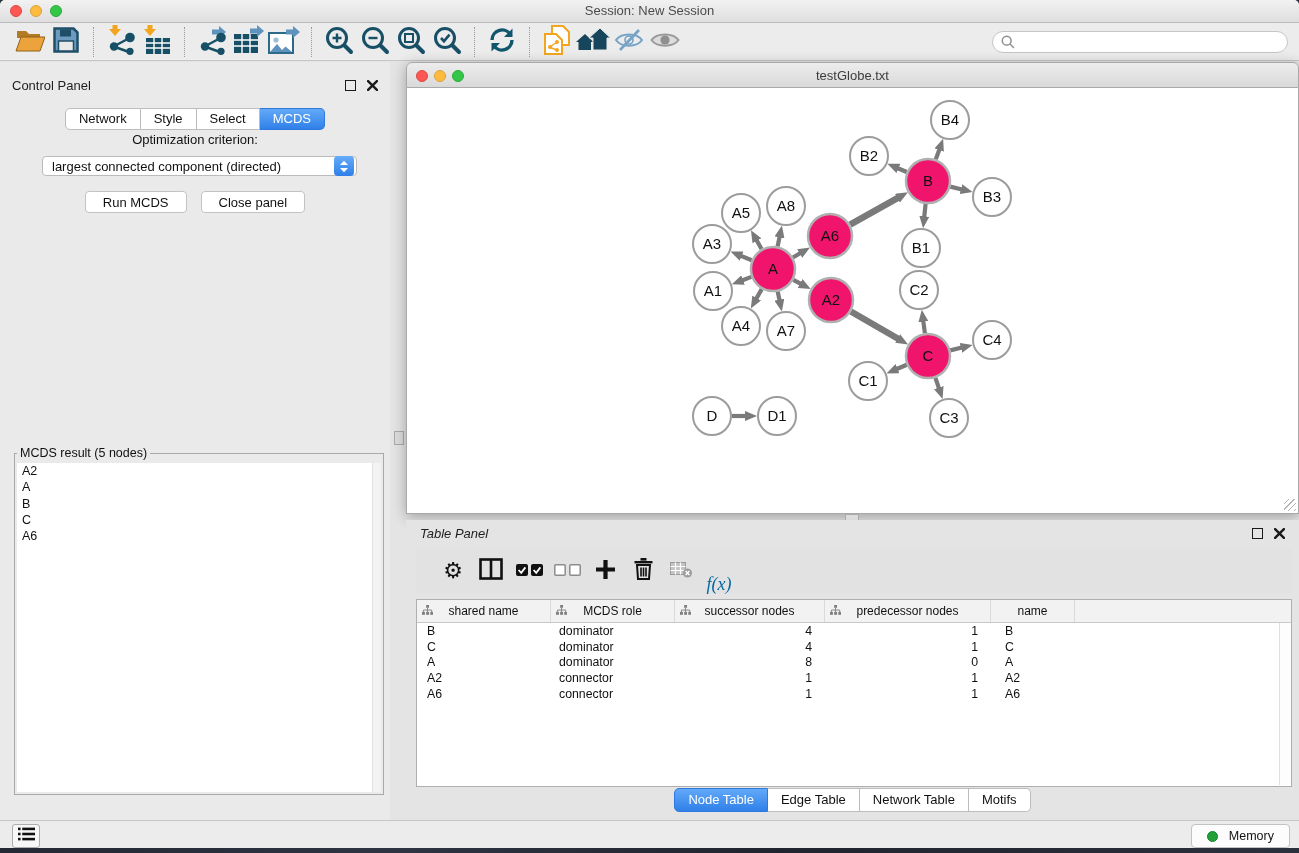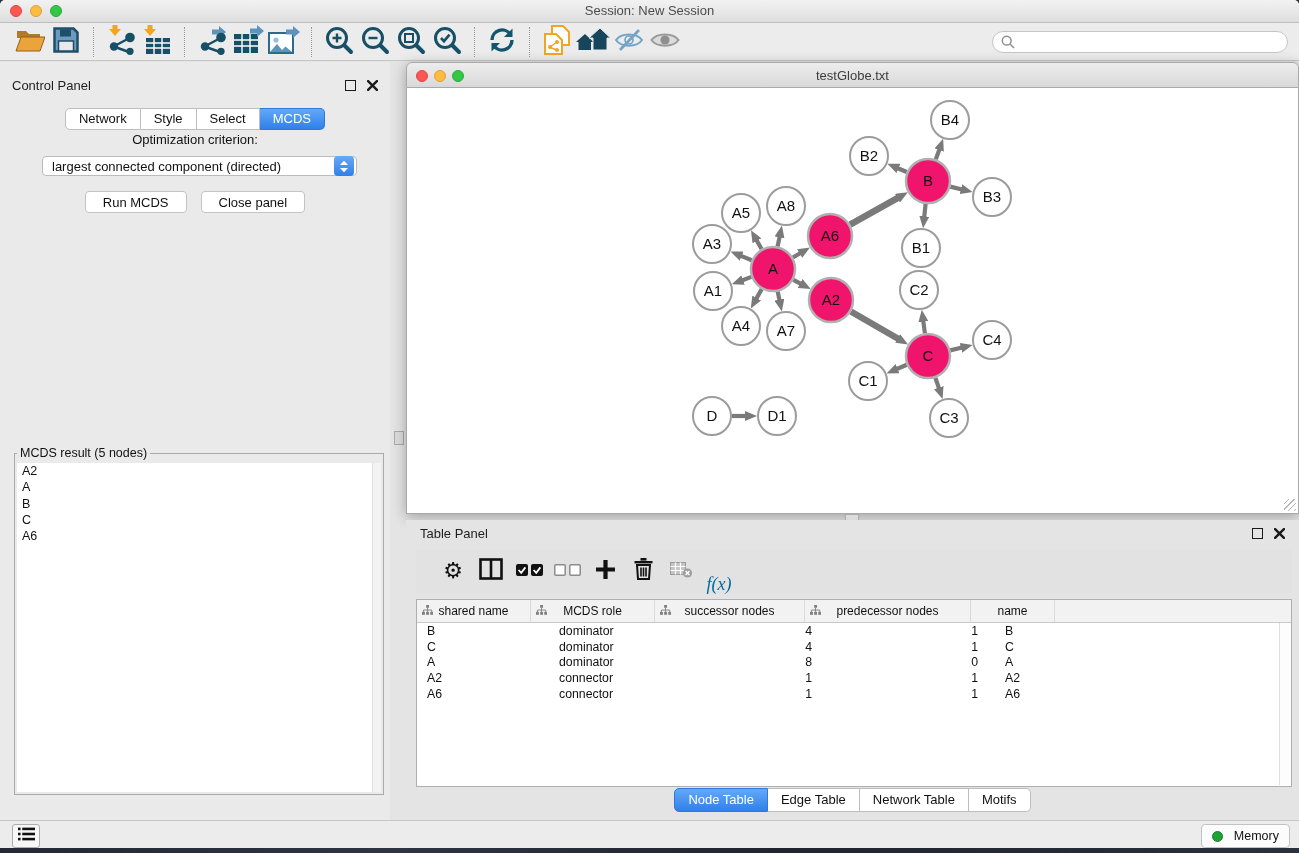--- a/index.html
+++ b/index.html
@@ -62,42 +62,42 @@
   .net-titlebar{height:26px;background:linear-gradient(#EDEDED,#D9D9D9);border:1px solid #A9A9A9;
                 border-radius:6px 6px 0 0;position:relative;box-sizing:border-box;}
   .net-traffic{position:absolute;left:9px;top:7px;display:flex;gap:6px;}
   .net-title{text-align:center;font-size:13px;color:#3C3C3C;line-height:25px;}
   .net-canvas{position:relative;height:426px;background:#FFF;border:1px solid #A9A9A9;border-top:none;box-sizing:border-box;}
   .resize-corner{position:absolute;right:2px;bottom:2px;width:12px;height:12px;
        background:repeating-linear-gradient(135deg,transparent 0 3px,#B5B5B5 3px 4px);}
 
   
   .table-panel{position:absolute;left:406px;top:520px;width:893px;height:300px;background:#E4E4E4;}
-  .tp-header{height:27px;display:flex;align-items:center;padding:0 14px;font-size:13px;color:#1E1E1E;}
+  .tp-header{height:27px;display:flex;align-items:center;padding:0 14px;font-size:13px;color:#1E1E1E;font-style:italic;}
   .tp-toolbar{position:absolute;top:29px;left:10px;right:7px;height:44px;background:#E2E2E2;border-radius:2px;
               display:flex;align-items:center;gap:0;padding-left:18px;}
   .tpt-btn{width:38px;height:36px;display:flex;align-items:center;justify-content:center;}
   .gear-glyph{font-family:"DejaVu Sans",sans-serif;font-size:22px;color:#111;line-height:1;}
   .fx-glyph{font-family:"Liberation Serif",serif;font-style:italic;font-size:18px;color:#0369a1;margin-top:26px;}
   .tbl{position:absolute;top:79px;left:10px;width:876px;height:188px;background:#FFF;border:1px solid #AFAFAF;box-sizing:border-box;}
   .tbl-header{display:flex;height:22px;background:#F2F2F2;border-bottom:1px solid #C9C9C9;}
   .tbl-th{position:relative;display:flex;align-items:center;justify-content:center;
           font-size:12px;color:#111;border-right:1px solid #DADADA;box-sizing:border-box;}
   .tbl-th .tree{position:absolute;left:5px;top:5px;}
   .tbl-row{display:flex;height:15.7px;align-items:center;}
   .tbl-td{font-size:12.3px;color:#111;box-sizing:border-box;white-space:nowrap;overflow:hidden;}
   .tbl-scroll{position:absolute;top:23px;bottom:1px;right:0;width:11px;border-left:1px solid #DFDFDF;background:#FDFDFD;}
   .tp-tabs{position:absolute;top:268px;left:0;right:0;display:flex;justify-content:center;text-align:right;}
   .tp-tabs .seg-btn{height:22px;line-height:22px;}
 
   
   .status-bar{position:absolute;left:0;right:0;top:820px;height:28px;background:#ECECEC;border-top:1px solid #C6C6C6;}
   .list-btn{position:absolute;left:12px;top:3px;width:26px;height:22px;background:#F7F7F7;border:1px solid #ADADAD;
             border-radius:3px;display:flex;align-items:center;justify-content:center;}
-  .memory-btn{position:absolute;right:9px;top:3px;height:22px;padding:0 10px;background:#FCFCFC;border:1px solid #C2C2C2;
+  .memory-btn{position:absolute;right:9px;top:3px;height:22px;padding:0 15px;background:#FCFCFC;border:1px solid #C2C2C2;
             border-radius:4px;display:flex;align-items:center;gap:11px;font-size:12.5px;color:#111;}
   .memory-dot{width:11px;height:11px;border-radius:50%;background:#1FA138;border:1px solid #178230;box-sizing:border-box;}
   .desktop-strip{position:absolute;left:0;right:0;top:848px;height:5px;
        background:linear-gradient(90deg,#232834,#2E3442 30%,#1F242E 60%,#2A303C);}
 </style>
 </head>
 <body>
 
 <div class="app">
 
@@ -482,21 +482,21 @@
               <circle cx="17.5" cy="12" r="4.6" fill="#9E9E9E"></circle>
               <path d="M15.6 10.1l3.8 3.8M19.4 10.1l-3.8 3.8" stroke="#FFF" stroke-width="1.4"></path>
             </svg></span>
         </span>
       <span class="tpt-btn">
           <span class="fx-glyph">f(x)</span>
         </span>
     </div>
     <div class="tbl">
       <div class="tbl-header">
-          <div class="tbl-th" style="width: 114px;">
+          <div class="tbl-th" style="width: 134px;">
             <span class="tree"><svg width="11" height="11" viewBox="0 0 12 12">
                 <g fill="#808080">
                   <rect x="4.5" y="0" width="3.2" height="3"></rect>
                   <rect x="0" y="7.5" width="3.2" height="3.2"></rect>
                   <rect x="4.5" y="7.5" width="3.2" height="3.2"></rect>
                   <rect x="9" y="7.5" width="3.2" height="3.2"></rect>
                 </g>
                 <path d="M6 3v2.5M1.6 7.5v-2h9v2M6 5.5v2" stroke="#808080" fill="none"></path>
               </svg></span>
             <span>shared name</span>

